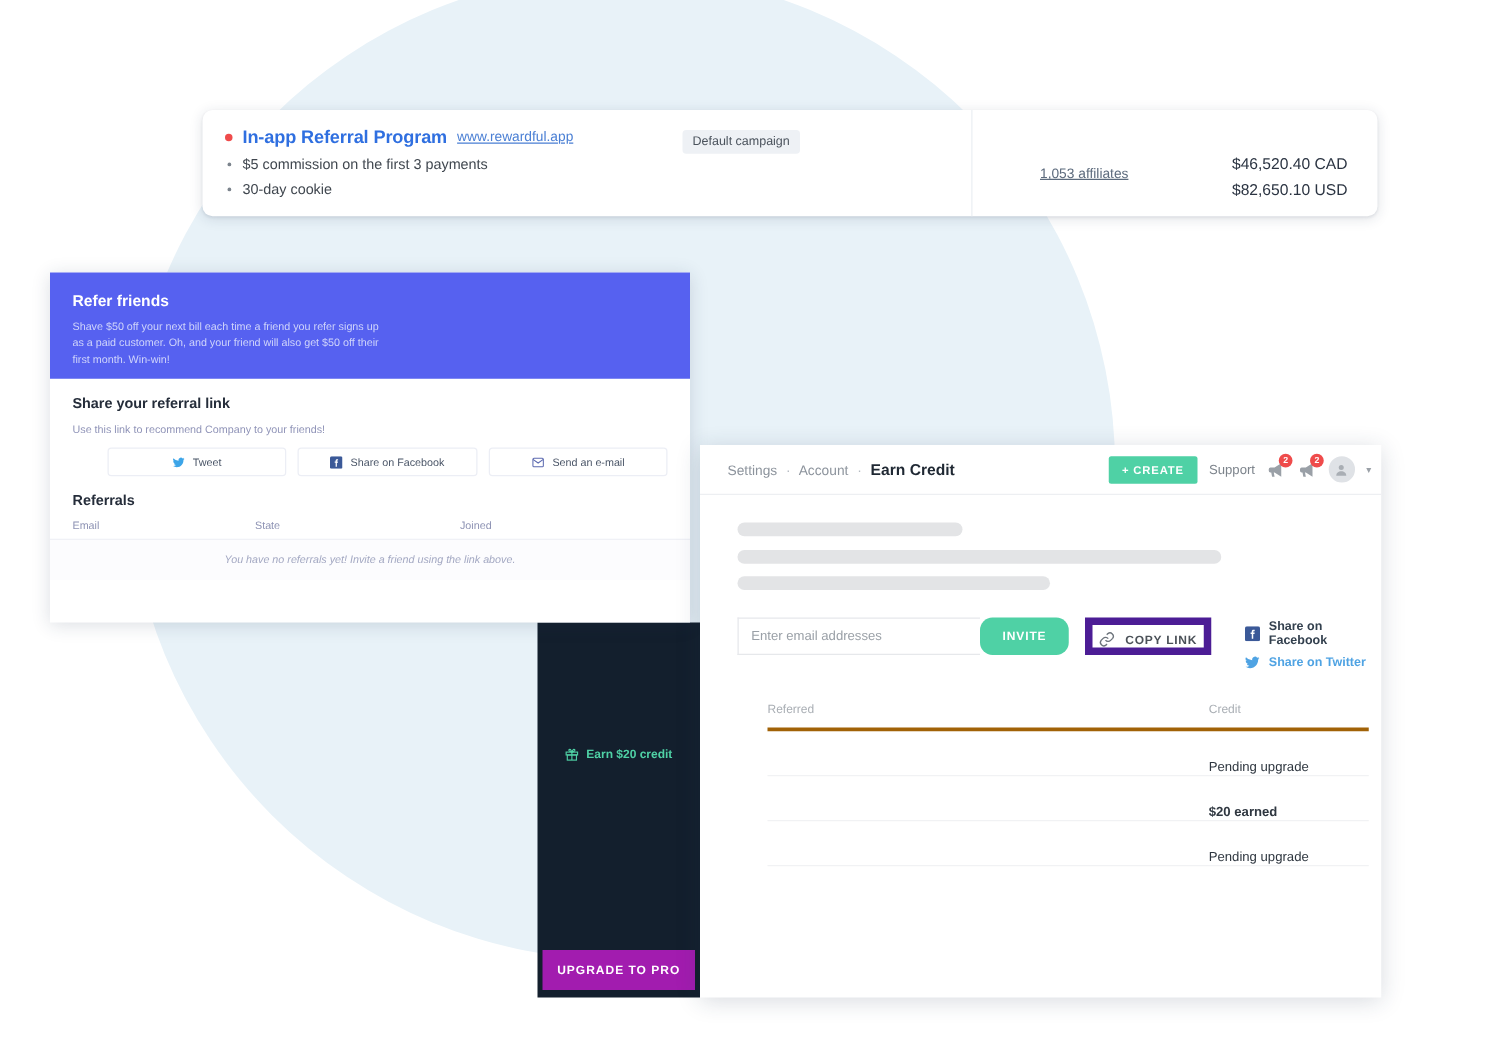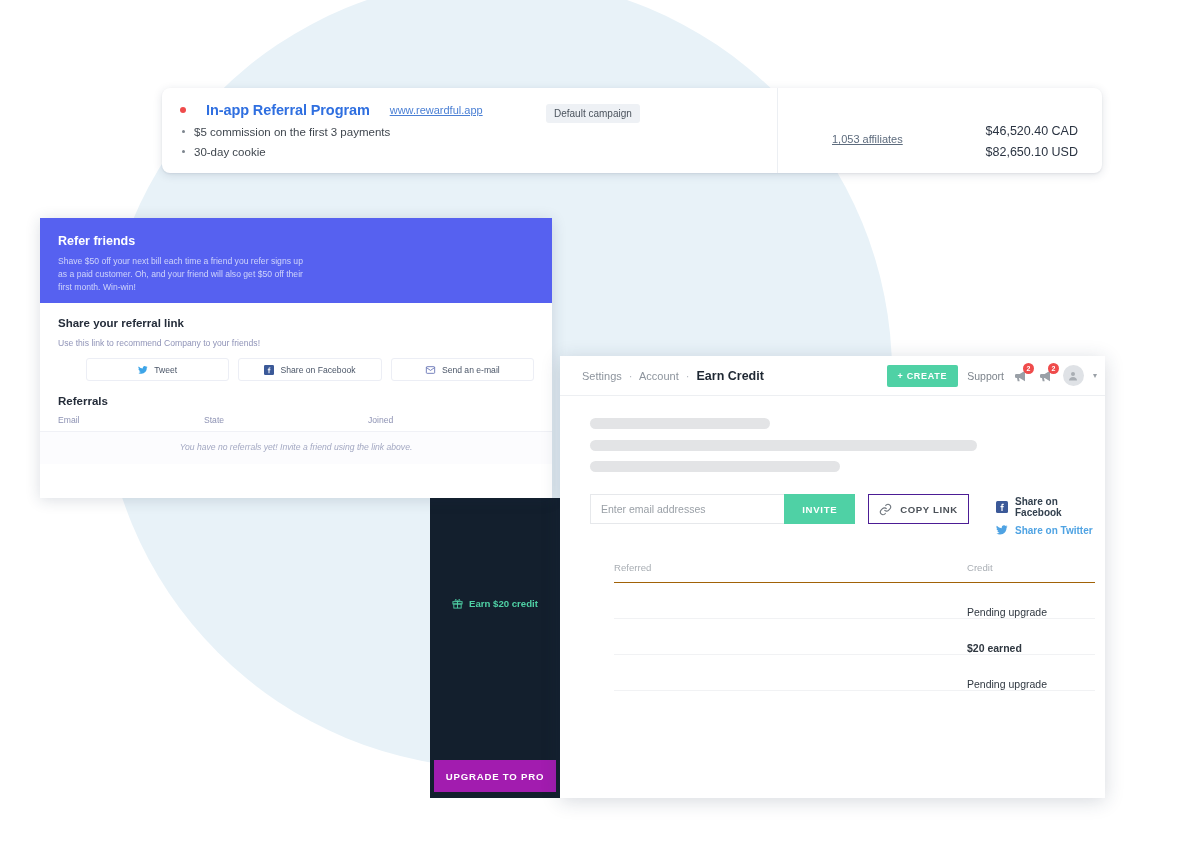--- a/index.html
+++ b/index.html
@@ -22,21 +22,21 @@
   
   .card{position:absolute;background:#fff;}
 
   
   #campaign-card{
     left:162px;top:88px;width:940px;height:85px;
     border-radius:8px;
     box-shadow:0 2px 10px rgba(33,50,80,.13), 0 1px 2px rgba(33,50,80,.08);
   }
   #campaign-left{position:absolute;left:0;top:0;width:616px;height:85px;padding:14px 0 0 18px;box-sizing:border-box;}
-  .camp-title-row{display:flex;align-items:center;gap:20px;}
+  .camp-title-row{display:flex;align-items:center;gap:8px;}
   .red-dot{width:6px;height:6px;border-radius:50%;background:#ef4b4b;display:inline-block;flex:none;}
   .camp-title{font-size:14.5px;font-weight:bold;color:#2f6fe0;letter-spacing:-.1px;}
   .camp-url{font-size:11px;color:#4a7fd4;text-decoration:underline;}
   .camp-list{list-style:none;margin:7px 0 0 0;padding:0;}
   .camp-list li{position:relative;padding-left:14px;font-size:11.5px;color:#40474f;margin-bottom:5px;line-height:1.3;}
   .camp-list li:before{content:"";position:absolute;left:2px;top:5px;width:3px;height:3px;border-radius:50%;background:#7c848d;}
   #campaign-badge{
     position:absolute;right:0;top:0;width:324px;height:85px;
     border-left:1px solid #eceff3;
   }
@@ -138,39 +138,39 @@
   .skel.s3{width:250px;margin-top:10px;}
 
   .invite-row{display:flex;align-items:flex-start;margin:22px 0 0 30px;}
   .email-field{
     width:198px;height:30px;border:1px solid #e6e8eb;border-right:none;box-sizing:border-box;
     display:flex;align-items:center;padding:0 10px;font-size:10.5px;color:#9aa0a7;background:#fff;
   }
   .invite-btn{
     width:72px;height:30px;background:#4fd1a5;color:#fff;
     display:flex;align-items:center;justify-content:center;
-    font-size:9.6px;font-weight:bold;letter-spacing:.7px;
+    font-size:9.6px;font-weight:bold;letter-spacing:.7px;border-radius:10px;
   }
   .copylink-btn{
-    margin-left:13px;width:103px;height:30px;border:1px solid #4c1d95;box-sizing:border-box;
-    display:flex;align-items:center;justify-content:center;gap:8px;
+    margin-left:13px;width:103px;height:30px;border:6px solid #4c1d95;box-sizing:border-box;
+    display:flex;align-items:flex-end;justify-content:center;gap:8px;
     font-size:9.6px;font-weight:bold;letter-spacing:.6px;color:#4b5158;background:#fff;
   }
   .social-col{margin-left:27px;display:flex;flex-direction:column;gap:6px;padding-top:2px;}
   .social-link{display:flex;align-items:center;gap:7px;font-size:10px;font-weight:bold;}
   .social-link.fb{color:#33404e;}
   .social-link.tw{color:#4fa3e3;}
 
   .credit-area{display:flex;margin:26px 0 0 27px;}
   .credit-left{width:100px;}
   .big-amount{font-size:26px;font-weight:bold;color:#1d242d;line-height:1;letter-spacing:-.5px;}
   .bal-label{font-size:10.5px;font-weight:bold;color:#1d242d;margin-top:11px;}
   .bal-sub{font-size:7.6px;color:#b3b8bd;line-height:1.45;margin-top:4px;width:92px;}
   .credit-table{flex:1;margin-left:27px;margin-right:10px;}
-  .ct-head{display:flex;font-size:9.6px;color:#a9aeb4;padding-bottom:9px;border-bottom:1px solid #a16207;}
+  .ct-head{display:flex;font-size:9.6px;color:#a9aeb4;padding-bottom:9px;border-bottom:3px solid #a16207;}
   .ct-head .ch1{flex:1;}
   .ct-head .ch2{width:128px;}
   .ct-row{display:flex;align-items:flex-end;height:35px;border-bottom:1px solid #f1f2f4;}
   .ct-row .cell1{flex:1;}
   .ct-row .cell2{width:128px;font-size:10.5px;color:#2f3740;}
   .ct-row .cell2.bold{font-weight:bold;}
   .row-skel{width:88px;height:11px;border-radius:6px;background:#e3e4e6;}
 
   svg{display:block;}
 </style>

